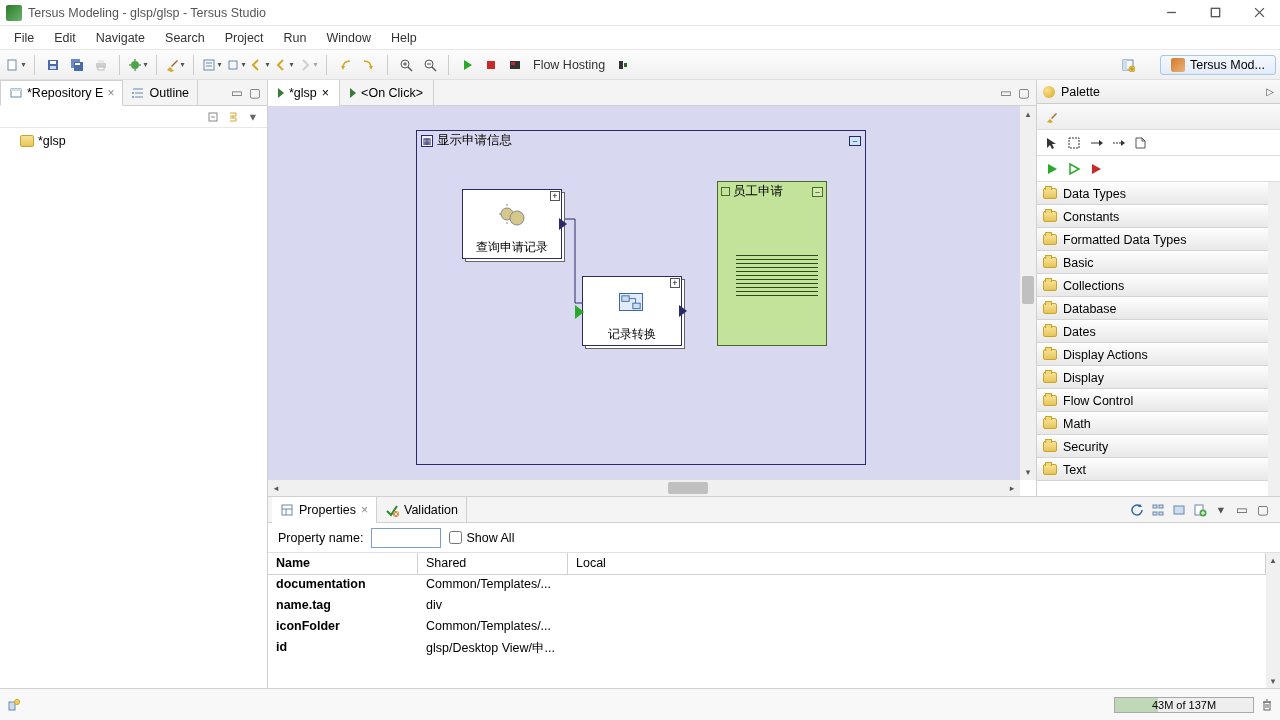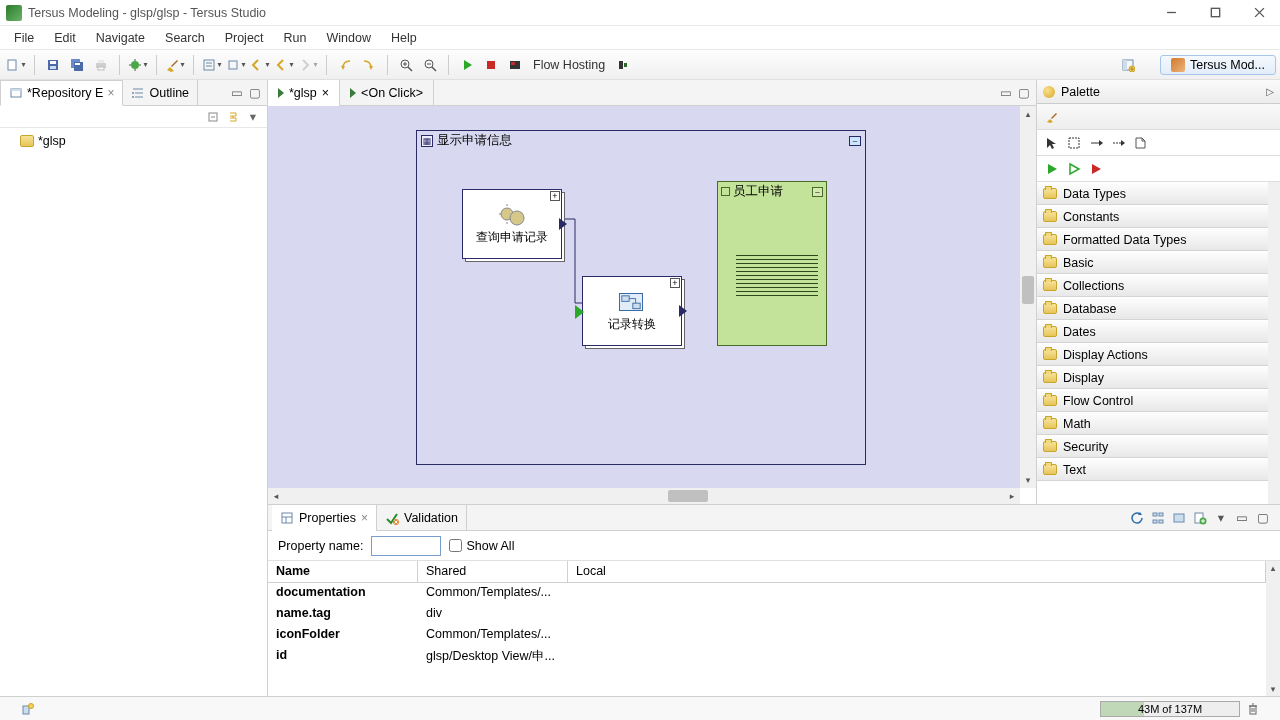--- a/index.html
+++ b/index.html
@@ -62,21 +62,21 @@
 .model-box { position:absolute; border:1px solid #2a2a66; background:#d8d8f0; }
 .main-model { left:148px; top:24px; width:450px; height:335px; }
 .model-head { display:flex; align-items:center; gap:4px; padding:1px 4px; font-size:15px; }
 .model-head .sq{width:12px;height:12px; border:1px solid #2a2a66; display:flex;align-items:center;justify-content:center;font-size:9px;color:#2a2a66;background:#eef;}
 .model-head .mini-min{ margin-left:auto; width:12px;height:10px; border:1px solid #2a2a66; background:#cde6ff;font-size:8px;display:flex;align-items:center;justify-content:center;}
 
 .inner-box { position:absolute; background:#fff; border:1px solid #2a2a66; }
 .box-a { left:45px; top:58px; width:100px; height:70px;}
 .box-b { left:165px; top:145px; width:100px; height:70px;}
 .box-shadow{ position:absolute; border:1px solid #666; background:#fff; }
-.inner-label { position:absolute; bottom:12px; left:0; right:0; text-align:center; font-size:12px;}
+.inner-label { position:absolute; bottom:2px; left:0; right:0; text-align:center; font-size:12px;}
 .inner-plus { position:absolute; top:1px; right:1px; width:10px;height:10px;border:1px solid #555;font-size:9px;display:flex;align-items:center;justify-content:center;}
 .gear { position:absolute; left:34px; top:12px; width:30px;height:28px; }
 .flow-icon { position:absolute; left:36px; top:16px; width:24px; height:18px; border:1px solid #3a6aa8; background:#e2ecf8;}
 
 .green-box { position:absolute; left:300px; top:50px; width:110px; height:165px; background:#c3e29a; border:1px solid #4a6a2a;}
 .green-head{display:flex;align-items:center;gap:3px;padding:1px 3px;font-size:12px;}
 .green-head .sq{width:9px;height:9px;border:1px solid #4a6a2a;}
 .green-min{margin-left:auto;width:11px;height:10px;border:1px solid #4a6a2a;background:#d4eab0;font-size:8px;display:flex;align-items:center;justify-content:center;}
 .lines{position:absolute;left:18px;right:8px;top:70px;}
 .lines div{height:1px;background:#2a4a1a;margin:3px 0;}
@@ -116,21 +116,21 @@
 .prop-table{position:absolute;inset:0 14px 0 0;}
 .prop-vsb{position:absolute;right:0;top:0;bottom:0;width:14px;background:#f0f0f0;}
 .prop-vsb .ar{position:absolute;left:0;right:0;height:14px;display:flex;align-items:center;justify-content:center;font-size:9px;color:#555;}
 .prop-head{display:flex;height:22px;border-bottom:1px solid #d0d0d0;}
 .prop-head div{padding:3px 8px;border-right:1px solid #d0d0d0;background:#fff;}
 .pcol-n{width:150px;font-weight:bold;} .pcol-s{width:150px;} .pcol-l{flex:1;}
 .prop-row{display:flex;height:21px;}
 .prop-row div{padding:2px 8px;overflow:hidden;white-space:nowrap;}
 
 
-.statusbar{ height:24px; border-top:1px solid #d0d0d0; display:flex; align-items:center; padding:0 20px; background:#f8f8f8;}
+.statusbar{ height:32px; border-top:1px solid #d0d0d0; display:flex; align-items:center; padding:0 6px; background:#f8f8f8;}
 .statusbar .heap{ margin-left:auto; display:flex; align-items:center; gap:6px;}
 .heap-bar{ width:140px; height:16px; border:1px solid #aaa; position:relative; background:#eee;}
 .heap-bar .fill{position:absolute;left:0;top:0;bottom:0;width:31%;background:#c0d8b8;}
 .heap-bar .txt{position:absolute;inset:0;display:flex;align-items:center;justify-content:center;font-size:11px;}
 .trash{width:14px;height:14px;color:#666;}
 
 svg.ic{width:14px;height:14px;}
 </style>
 </head>
 <body>

